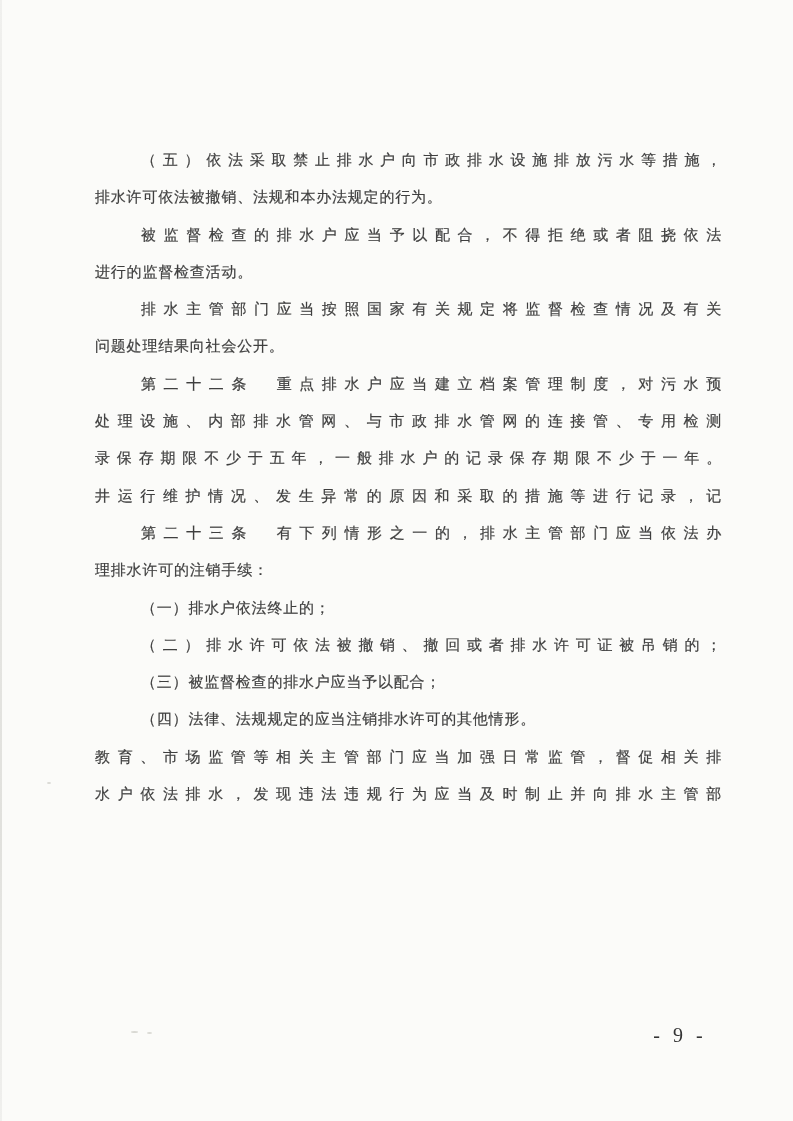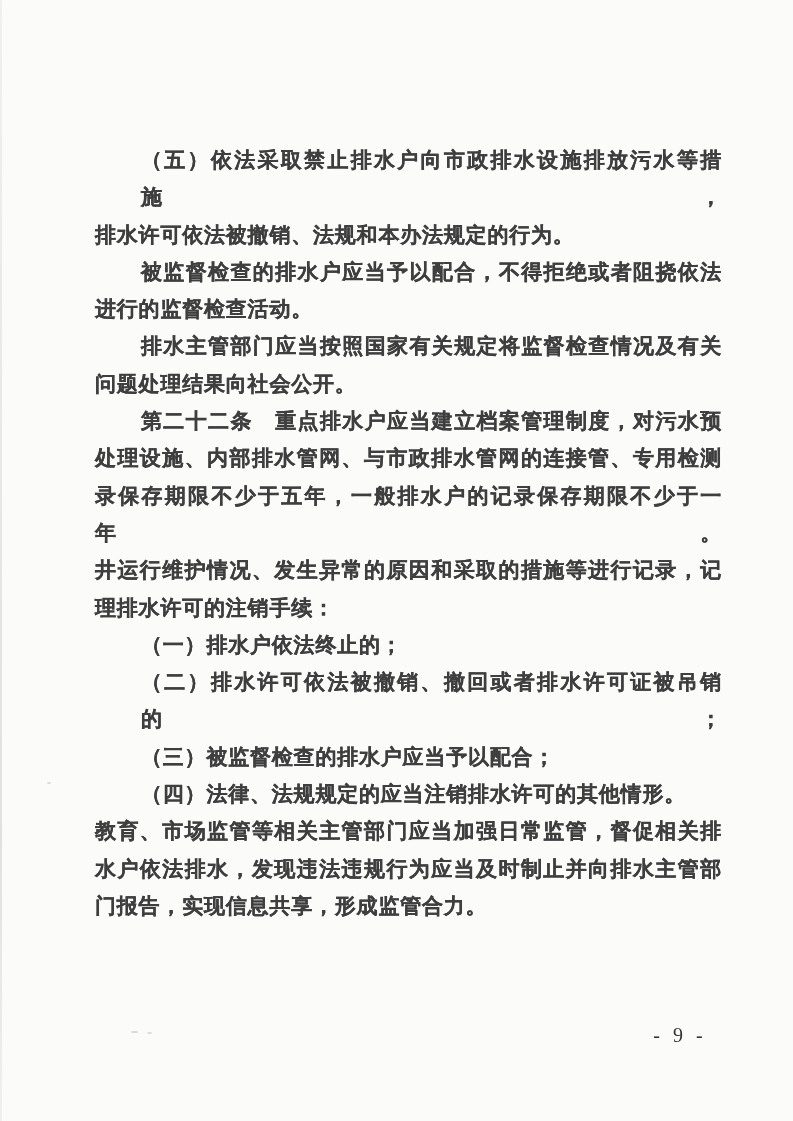--- a/index.html
+++ b/index.html
@@ -34,27 +34,27 @@
   .speck.s1 { left: 47px;  top: 782px;  width: 4px; height: 2px; }
   .speck.s2 { left: 131px; top: 1031px; width: 7px; height: 2px; }
   .speck.s3 { left: 147px; top: 1032px; width: 5px; height: 2px; }
   .text-block {
     position: absolute;
     left: 95px;
     top: 142px;
     width: 627px;
   }
   .line {
-    font-size: 21px;
+    font-size: 15px;
     line-height: 37.3px;
     letter-spacing: 0.8px;
     white-space: normal;
     text-rendering: optimizeLegibility;
     
-    font-weight: 700;
+    font-weight: 400;
     -webkit-text-stroke: 0.2px var(--ink, #3f3f3f);
   }
   .line.indent { padding-left: 46px; }
   .line.justify {
     text-align: justify;
     text-align-last: justify;
   }
   .page-number {
     position: absolute;
     left: 638px;
@@ -81,24 +81,24 @@
       <div class="line indent justify">（五）依法采取禁止排水户向市政排水设施排放污水等措施，</div>
       <div class="line">排水许可依法被撤销、法规和本办法规定的行为。</div>
       <div class="line indent justify">被监督检查的排水户应当予以配合，不得拒绝或者阻挠依法</div>
       <div class="line">进行的监督检查活动。</div>
       <div class="line indent justify">排水主管部门应当按照国家有关规定将监督检查情况及有关</div>
       <div class="line">问题处理结果向社会公开。</div>
       <div class="line indent justify">第二十二条　重点排水户应当建立档案管理制度，对污水预</div>
       <div class="line justify">处理设施、内部排水管网、与市政排水管网的连接管、专用检测</div>
       <div class="line justify">录保存期限不少于五年，一般排水户的记录保存期限不少于一年。</div>
       <div class="line justify">井运行维护情况、发生异常的原因和采取的措施等进行记录，记</div>
+      <div class="line indent justify">第二十三条　有下列情形之一的，排水主管部门应当依法办</div>
       <div class="line">理排水许可的注销手续：</div>
       <div class="line indent">（一）排水户依法终止的；</div>
       <div class="line indent justify">（二）排水许可依法被撤销、撤回或者排水许可证被吊销的；</div>
       <div class="line indent">（三）被监督检查的排水户应当予以配合；</div>
       <div class="line indent">（四）法律、法规规定的应当注销排水许可的其他情形。</div>
       <div class="line justify">教育、市场监管等相关主管部门应当加强日常监管，督促相关排</div>
       <div class="line justify">水户依法排水，发现违法违规行为应当及时制止并向排水主管部</div>
-      <div class="line">门报告，实现信息共享，形成监管合力。</div>
     </div>
 
   <div class="page-number">- 9 -</div>
 </div>
 
 </body></html>

